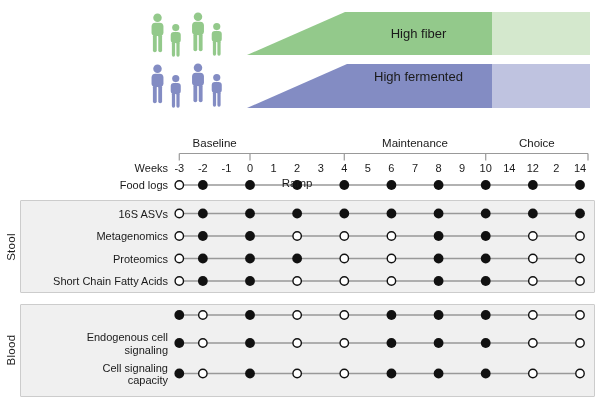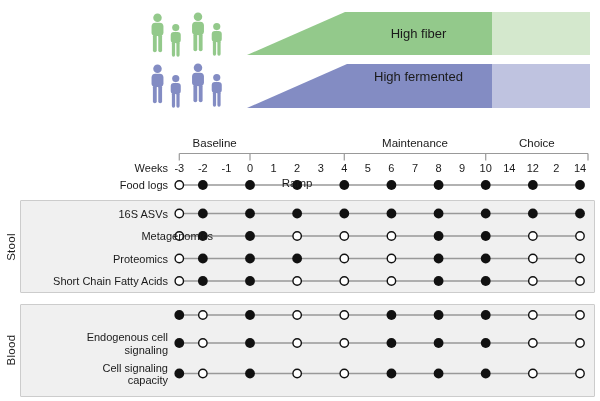--- a/index.html
+++ b/index.html
@@ -175,21 +175,21 @@
       <div class="lbl week-num" style="left: 462.143px; top: 167.5px;">9</div>
       <div class="lbl week-num" style="left: 485.714px; top: 167.5px;">10</div>
       <div class="lbl week-num" style="left: 509.286px; top: 167.5px;">14</div>
       <div class="lbl week-num" style="left: 532.857px; top: 167.5px;">12</div>
       <div class="lbl week-num" style="left: 556.429px; top: 167.5px;">2</div>
       <div class="lbl week-num" style="left: 580px; top: 167.5px;">14</div>
       <div class="rot-lbl" style="top: 239.5px;">Stool</div>
       <div class="rot-lbl" style="top: 343px;">Blood</div>
       <div class="lbl row-lbl" style="top: 185px;">Food logs</div>
       <div class="lbl row-lbl" style="top: 213.5px;">16S ASVs</div>
-      <div class="lbl row-lbl" style="top: 236px; padding-left: 45px;">Metagenomics</div>
+      <div class="lbl row-lbl" style="top: 236px;">Metagenomics</div>
       <div class="lbl row-lbl" style="top: 258.5px;">Proteomics</div>
       <div class="lbl row-lbl" style="top: 281px;">Short Chain Fatty Acids</div>
       <div class="lbl row-lbl" style="top: 373.5px;">Cell signaling
 capacity</div>
       <div class="lbl row-lbl" style="top: 343px;">Endogenous cell
 signaling</div>
     </div>
 </div>
 
 </body></html>

